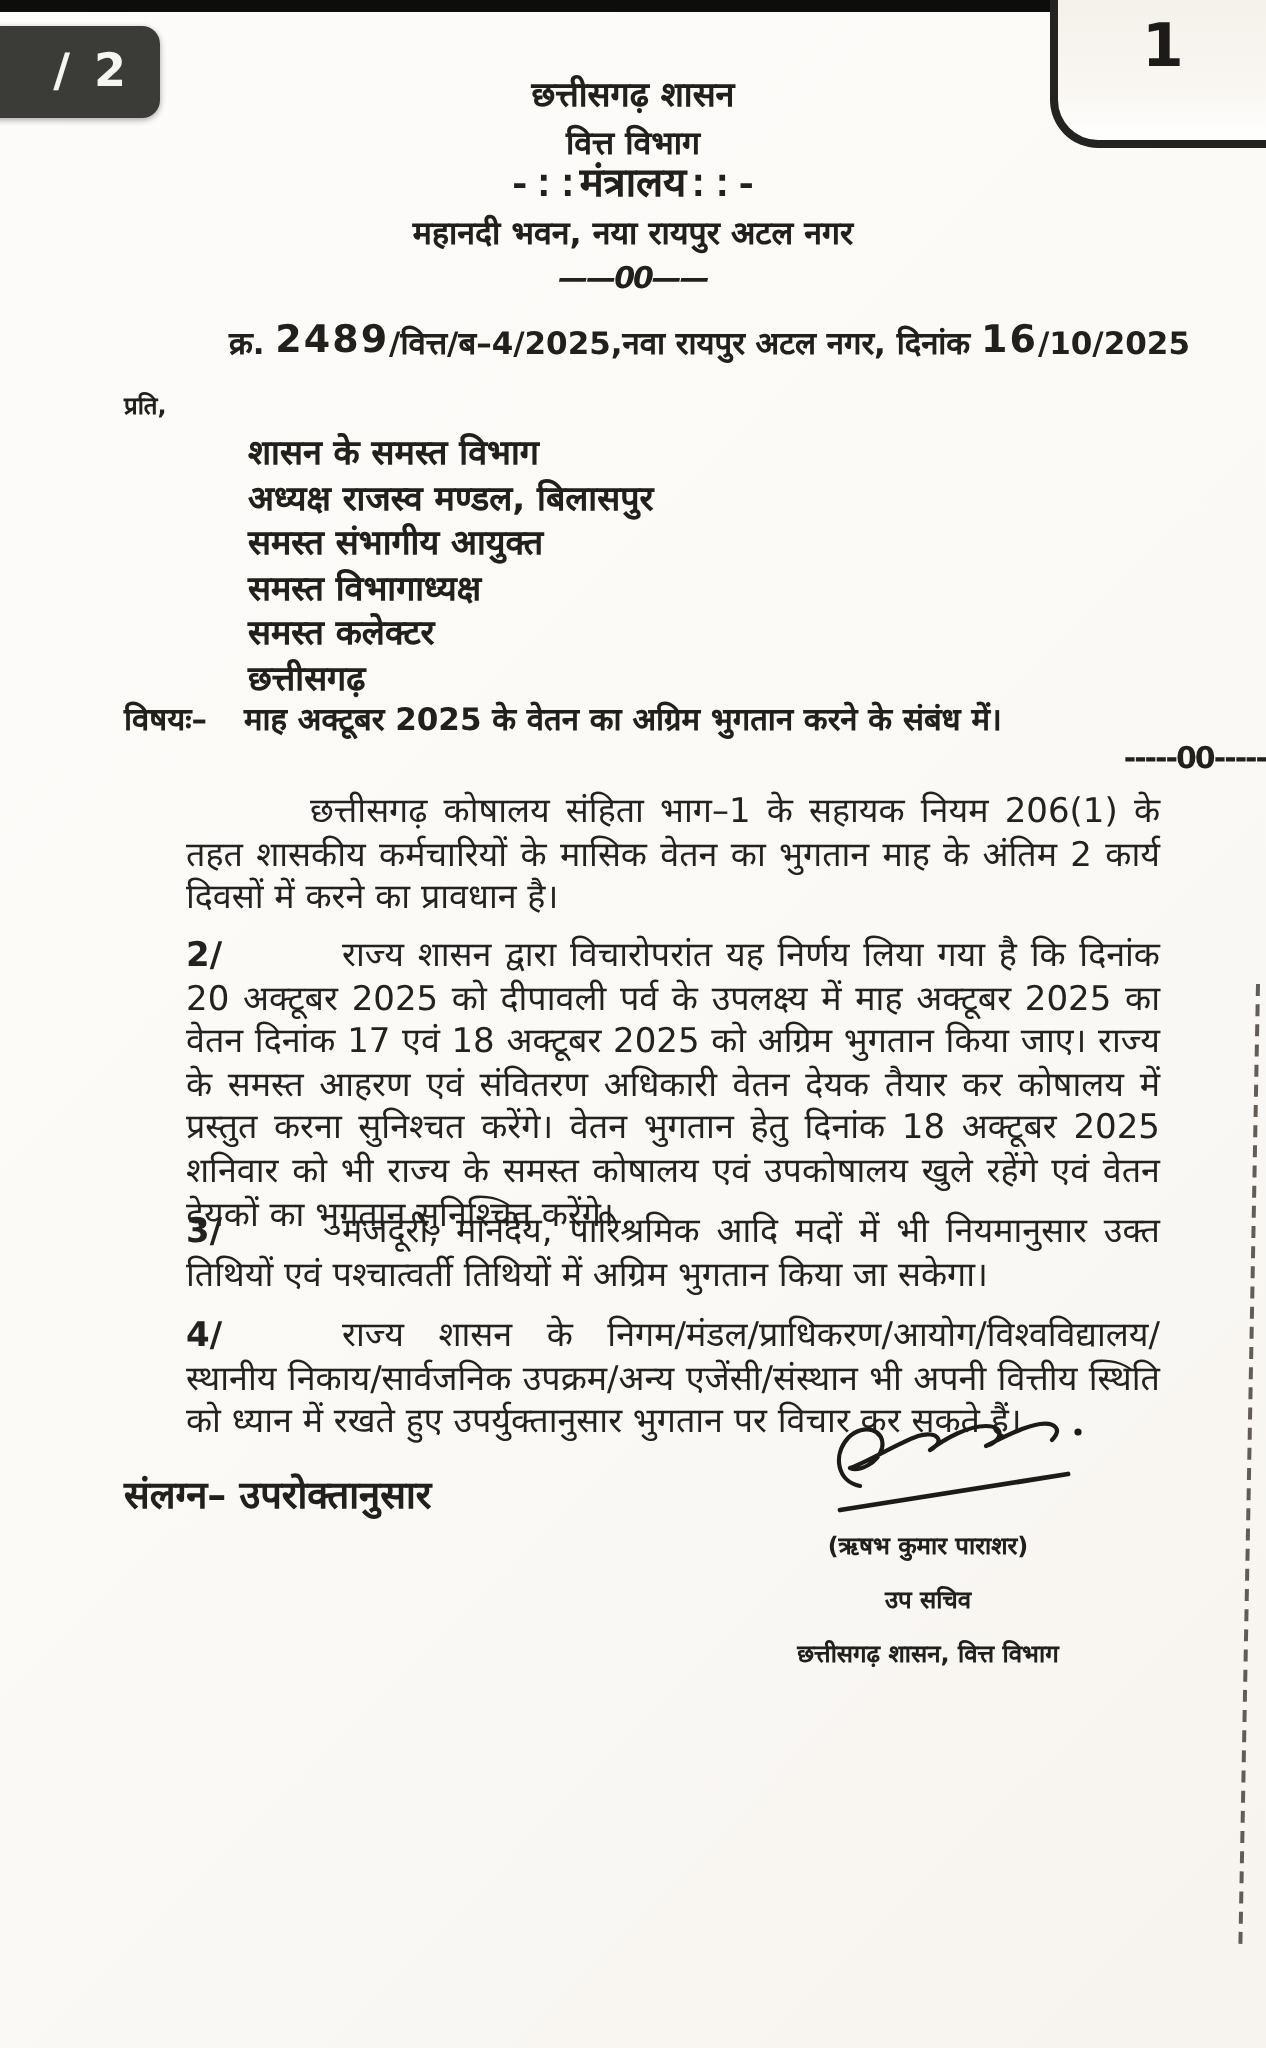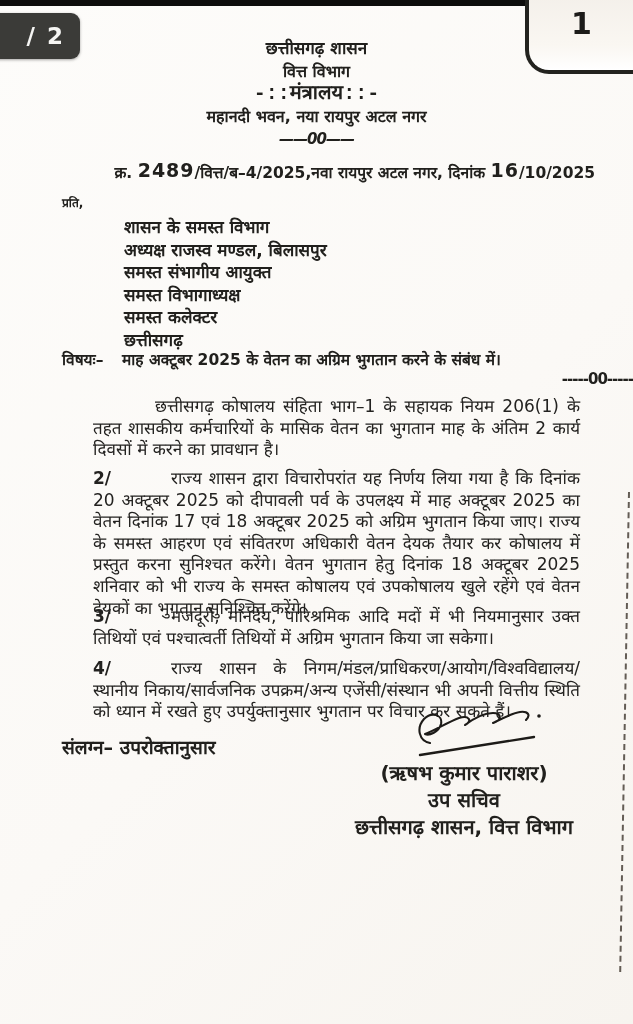--- a/index.html
+++ b/index.html
@@ -99,21 +99,21 @@
   .p2 { top: 468px; }
   .p3 { top: 606px; }
   .p4 { top: 658px; }
 
   .enclosure { position: absolute; top: 734px; left: 62px; font-size: 19px; font-weight: 600; }
 
   .signature-svg { position: absolute; top: 706px; left: 414px; }
 
   .sign-block {
     position: absolute; top: 760px; left: 352px; width: 224px;
-    text-align: center; font-size: 20px; font-weight: 600; line-height: 27px;
+    text-align: center; font-size: 12px; font-weight: 600; line-height: 27px;
     color: #21201d;
   }
 
   
   .scan-line {
     position: absolute; top: 492px; left: 628px; height: 480px; width: 0;
     border-left: 2px dashed #4a423a;
     transform: rotate(1.05deg);
     transform-origin: top center;
     opacity: .85;

